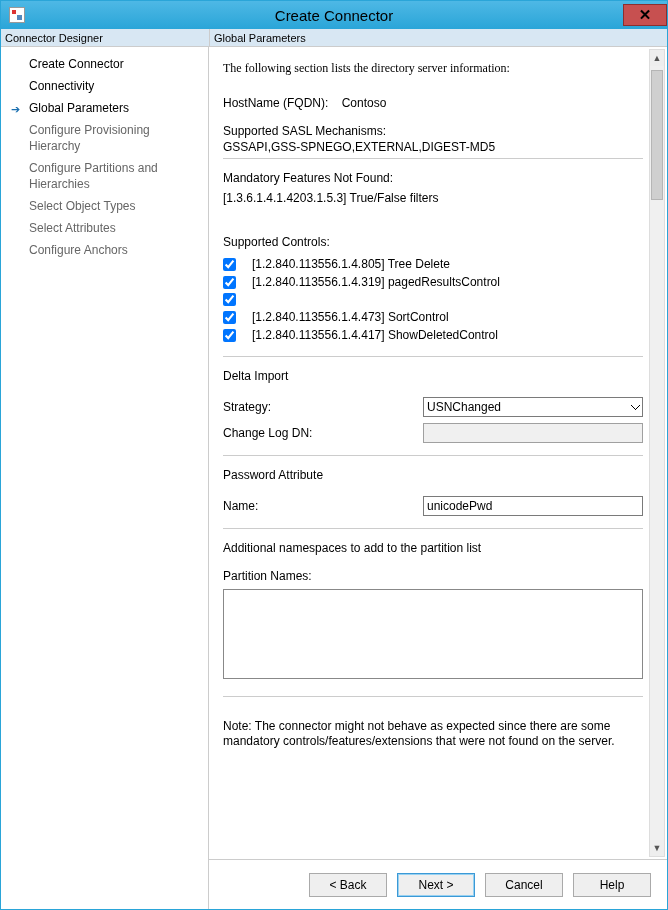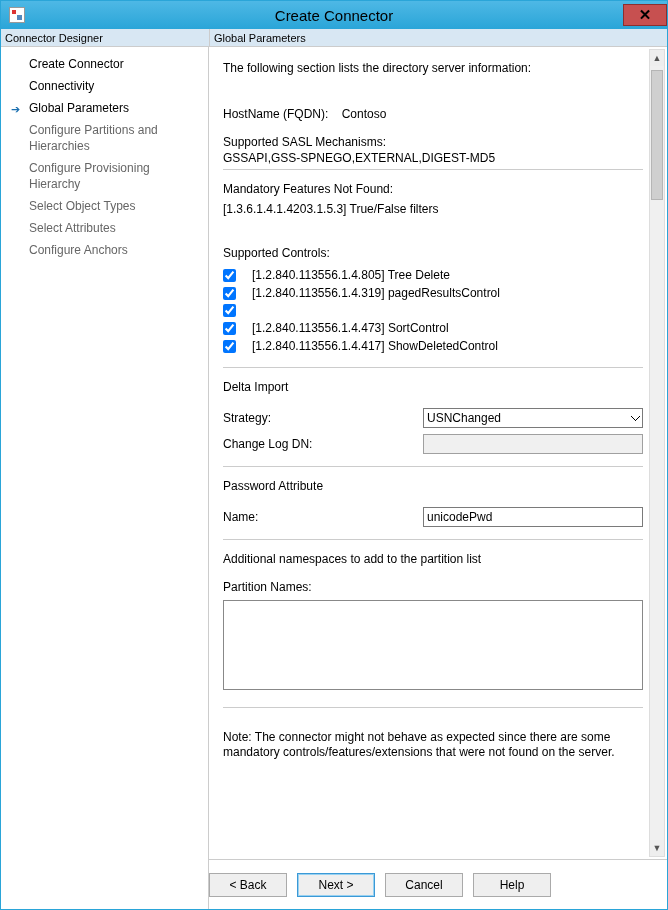--- a/index.html
+++ b/index.html
@@ -137,21 +137,21 @@
   .scroll-arrow.down { position:absolute; bottom:0; }
   .scroll-thumb {
     position:absolute;
     top:20px;
     left:1px;
     width:12px;
     height:130px;
     background:#cfcfcf;
     border:1px solid #b5b5b5;
   }
-  .intro { margin-bottom:32px; }
+  .intro { margin-bottom:20px;font-family:Liberation Serif, serif; }
   .kv { margin-bottom:14px; }
   .label-strong { margin-bottom:2px; }
   .hr {
     border:none;
     border-top:1px solid #ccc;
     margin:4px 0 12px 0;
   }
   .check-row {
     display:flex;
     align-items:center;
@@ -200,21 +200,21 @@
   }
   .note {
     margin-top:22px;
     margin-bottom:4px;
     line-height:15px;
   }
   .footer {
     height:50px;
     border-top:1px solid #ccc;
     display:flex;
-    justify-content:flex-start;
+    justify-content:flex-end;
     align-items:center;
     padding-right:16px;
     gap:10px;
   }
   .btn {
     min-width:78px;
     height:24px;
     background:#efefef;
     border:1px solid #aaa;
     font-family:inherit;
@@ -252,24 +252,24 @@
         <span>Create Connector</span>
       </div>
       <div class="nav-item enabled">
         <span>Connectivity</span>
       </div>
       <div class="nav-item current">
         <span class="arrow">➔</span>
         <span>Global Parameters</span>
       </div>
       <div class="nav-item">
+        <span>Configure Provisioning Hierarchy</span>
+      </div>
+      <div class="nav-item">
         <span>Configure Partitions and Hierarchies</span>
-      </div>
-      <div class="nav-item">
-        <span>Configure Provisioning Hierarchy</span>
       </div>
       <div class="nav-item">
         <span>Select Object Types</span>
       </div>
       <div class="nav-item">
         <span>Select Attributes</span>
       </div>
       <div class="nav-item">
         <span>Configure Anchors</span>
       </div>

